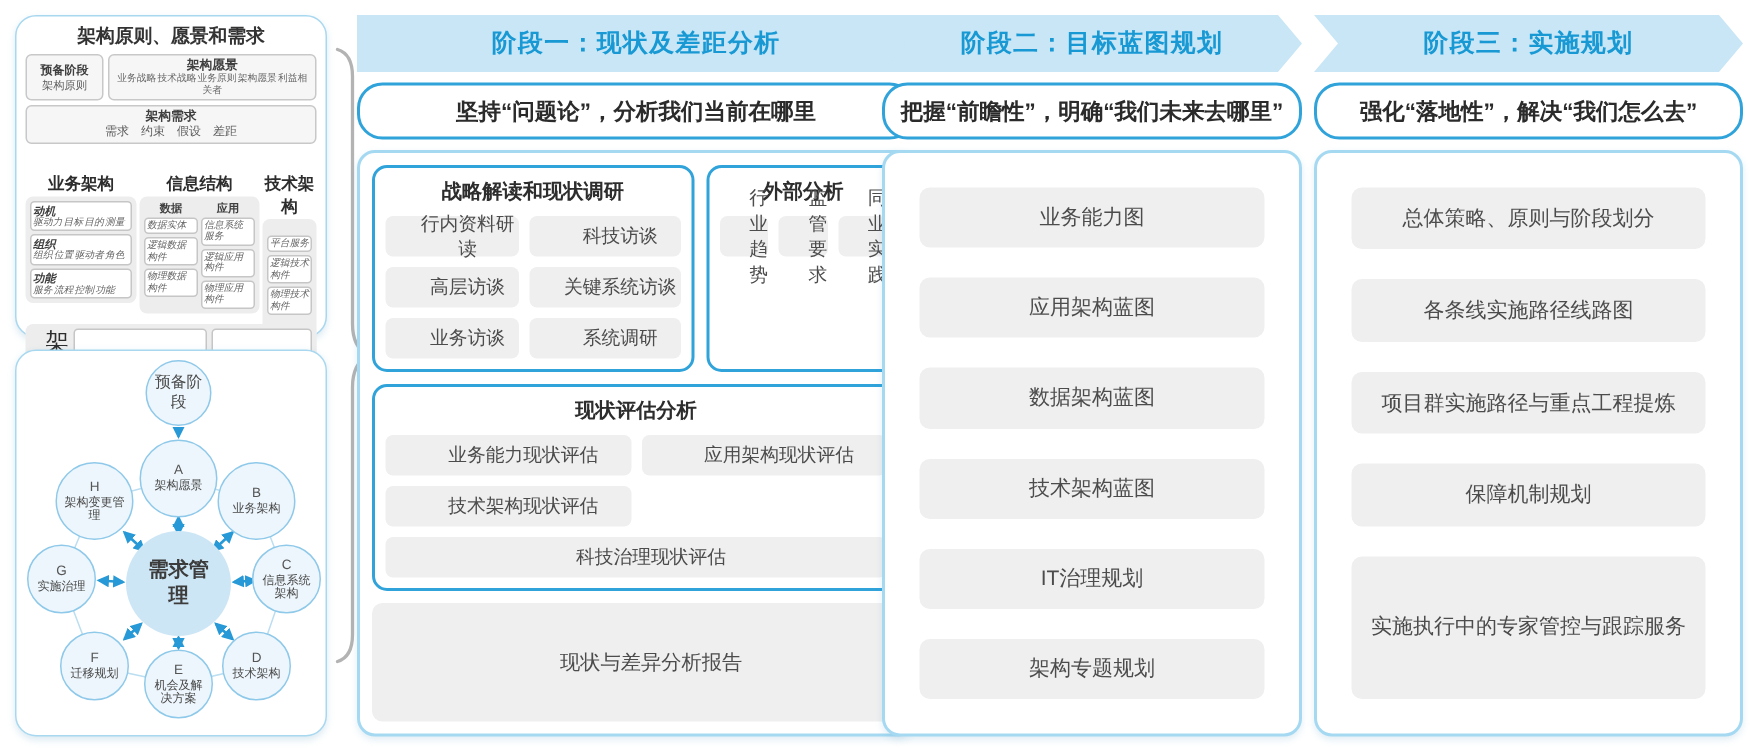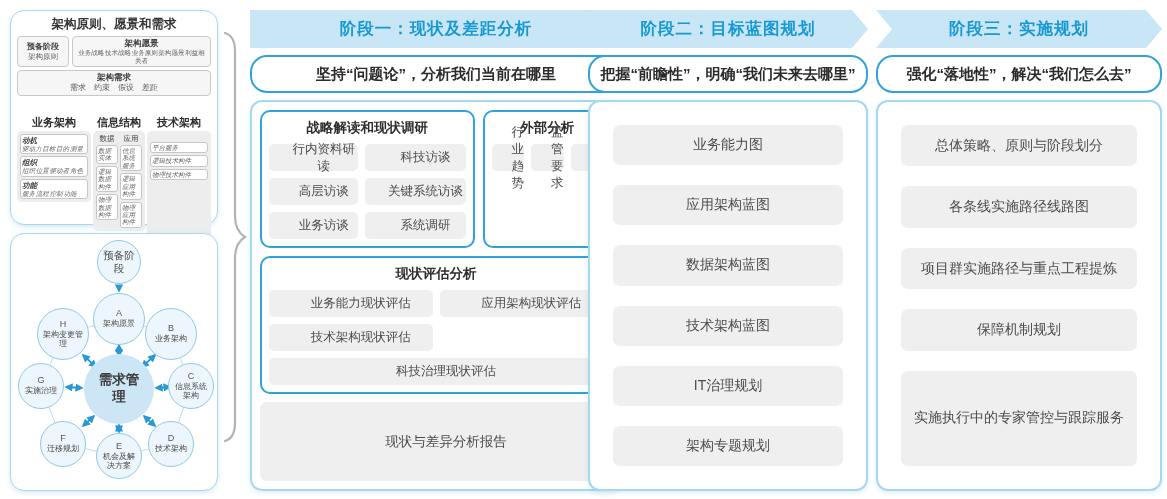--- a/index.html
+++ b/index.html
@@ -17,32 +17,32 @@
   .visionbox{flex:1;}
   .t8{font-size:8px;font-weight:bold;color:#3f3f3f;line-height:1.25;}
   .t85{font-size:8.5px;font-weight:bold;color:#3f3f3f;line-height:1.3;}
   .s75{font-size:7.5px;color:#5c5c5c;line-height:1.25;}
   .s65{font-size:6.5px;color:#666;line-height:1.25;word-spacing:-1px;}
   .reqsbox{margin-bottom:19px;}
   .s8sp{font-size:8px;color:#5c5c5c;line-height:1.3;}
   .lp-row3{display:flex;gap:2px;margin-bottom:3px;}
   .col{box-sizing:border-box;}
   .colb{width:74px;}
-  .coli{width:52px;}
+  .coli{width:80px;}
   .colt{flex:1;}
   .col-title{font-size:11px;font-weight:bold;color:#2d2d2d;text-align:center;margin-bottom:1px;}
   .grp{background:#ededed;border-radius:5px;padding:3px;box-sizing:border-box;}
   .wbox{background:#fff;border:1px solid #c6c6c6;border-radius:3px;text-align:left;
         box-sizing:border-box;padding:1px;margin-bottom:2px;font-style:italic;}
   .wbox:last-child{margin-bottom:0;}
   .wt{font-size:7.5px;font-weight:bold;color:#3f3f3f;line-height:1.2;}
   .ws{font-size:6.5px;color:#666;line-height:1.15;word-spacing:-1px;}
   .grp2{display:flex;gap:2px;}
   .subcol{flex:1;min-width:0;}
-  .sub-title{font-size:7.5px;font-weight:normal;color:#3f3f3f;text-align:center;margin-bottom:1px;}
+  .sub-title{font-size:7.5px;font-weight:bold;color:#3f3f3f;text-align:center;margin-bottom:1px;}
   .grp-tech{padding-top:11px;height:100%;}
   .lp-row4{display:flex;align-items:stretch;gap:3px;}
   .impl-label{width:26px;font-size:16px;font-weight:normal;color:#2d2d2d;text-align:right;
               display:flex;align-items:center;justify-content:center;line-height:1.2;}
   .implbox{flex:1.35;display:flex;flex-direction:column;justify-content:center;}
   .implbox2{flex:1;display:flex;flex-direction:column;justify-content:center;}
 
   
   .adm{position:absolute;left:10px;top:233px;width:208px;height:258px;background:#fff;
        border:1.5px solid var(--light-border);border-radius:14px;box-sizing:border-box;
@@ -63,21 +63,21 @@
   .n-c{left:157px;top:129px;width:46px;height:46px;}
   .n-f{left:29px;top:187px;width:46px;height:46px;}
   .n-d{left:137px;top:187px;width:46px;height:46px;}
   .n-e{left:85px;top:199px;width:46px;height:46px;}
 
   
   .brace{position:absolute;left:220px;top:30px;}
 
   
   .phase{position:absolute;top:10px;height:481px;display:flex;flex-direction:column;}
-  #phase1{left:250px;width:372px;}
+  #phase1{left:238px;width:372px;}
   #phase2{left:588px;width:280px;}
   #phase3{left:876px;width:286px;}
   .band{height:38px;flex:0 0 38px;display:flex;align-items:center;justify-content:center;
         background:var(--band-bg);color:var(--band-text);font-weight:bold;font-size:16.5px;
         letter-spacing:1px;margin-bottom:7px;}
   .band-first{clip-path:polygon(0 0,calc(100% - 16px) 0,100% 50%,calc(100% - 16px) 100%,0 100%);}
   .band-mid{clip-path:polygon(0 0,calc(100% - 16px) 0,100% 50%,calc(100% - 16px) 100%,0 100%,16px 50%);}
   .subtitle{height:34px;flex:0 0 34px;display:flex;align-items:center;justify-content:center;
             background:#fff;border:2px solid var(--strong-border);border-radius:17px;
             font-size:15px;font-weight:bold;color:#2b2b2b;margin-bottom:7px;}

